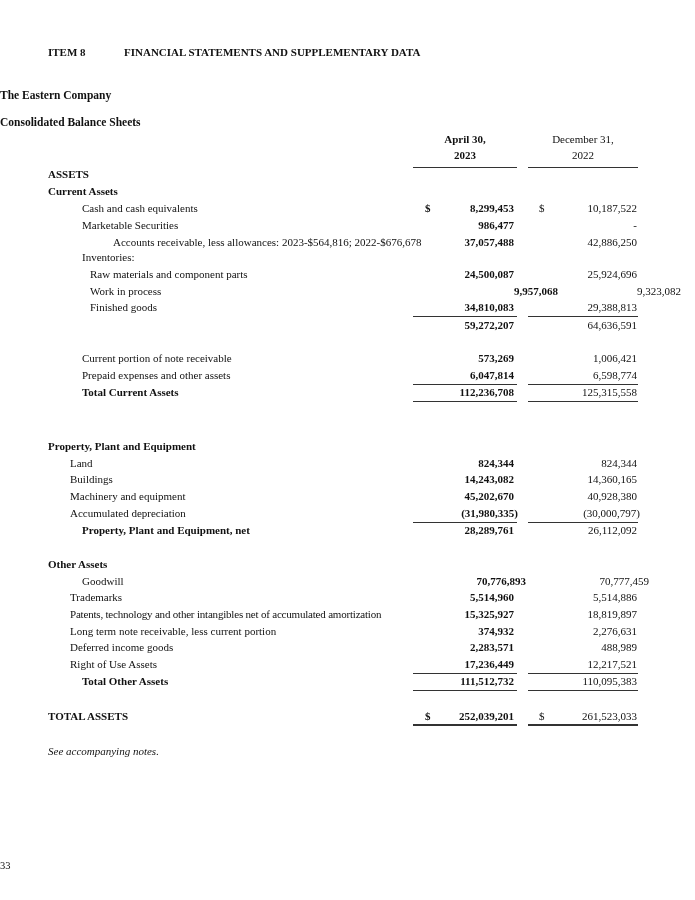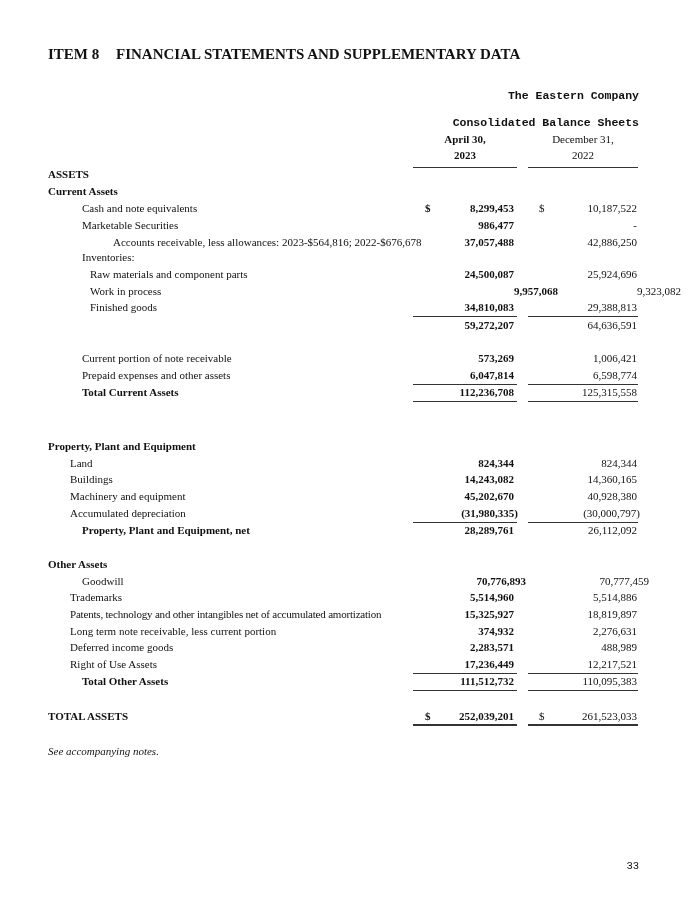--- a/index.html
+++ b/index.html
@@ -4,59 +4,59 @@
 <style>
   html, body { margin: 0; padding: 0; background: #ffffff; }
   body {
     width: 695px; height: 900px; position: relative; overflow: hidden;
     font-family: "Liberation Serif", "DejaVu Serif", serif;
     color: #111; font-size: 11px;
   }
   .abs { position: absolute; white-space: nowrap; }
   .bold { font-weight: bold; }
   .ital { font-style: italic; }
-  .item-hdr { top: 46px; font-size: 15px; font-weight: bold; }
-  .center { left: 0; width: 639px; text-align: right; font-family: Liberation Mono, monospace; }
+  .item-hdr { top: 46px; font-size: 11px; font-weight: bold; }
+  .center { left: 0; width: 639px; text-align: left; }
   .row { position: absolute; left: 0; width: 695px; height: 16px; }
   .row .lbl { position: absolute; top: 0; white-space: nowrap; }
   .row .dol1 { position: absolute; left: 425px; top: 0; font-weight: bold; }
   .row .dol2 { position: absolute; left: 539px; top: 0; }
   .row .v1 { position: absolute; right: 181px; top: 0; font-weight: bold; text-align: right; }
   .row .v2 { position: absolute; right: 58px; top: 0; text-align: right; }
   .rule { position: absolute; height: 0; border-top: 1.5px solid #333; }
   .rule.c1 { left: 413px; width: 104px; }
   .rule.c2 { left: 528px; width: 110px; }
   .rule.thick { border-top-width: 2.5px; }
   .colhdr { position: absolute; text-align: center; }
 </style>
 </head>
 <body>
 
 <div class="abs item-hdr" style="left:48px;">ITEM 8</div>
-<div class="abs item-hdr" style="left:116px;">FINANCIAL STATEMENTS AND SUPPLEMENTARY DATA</div>
+<div class="abs item-hdr" style="left:124px;">FINANCIAL STATEMENTS AND SUPPLEMENTARY DATA</div>
 
 <div class="abs center bold" style="top:89px; font-size:11.5px;">The Eastern Company</div>
 <div class="abs center bold" style="top:116px; font-size:11.5px;">Consolidated Balance Sheets</div>
 
 <div class="colhdr bold" style="left:413px; width:104px; top:133px;">
   <div>April 30,</div>
   <div style="margin-top:4px;">2023</div>
 </div>
 <div class="colhdr" style="left:528px; width:110px; top:133px;">
   <div>December 31,</div>
   <div style="margin-top:4px;">2022</div>
 </div>
 <div class="rule c1" style="top:167px;"></div>
 <div class="rule c2" style="top:167px;"></div>
 
 <div class="abs bold" style="left:48px; top:168px;">ASSETS</div>
 <div class="abs bold" style="left:48px; top:185px;">Current Assets</div>
 
 <div class="row" style="top:202px;">
-  <span class="lbl" style="left:82px;">Cash and note equivalents</span>
+  <span class="lbl" style="left:82px;">Cash and cash equivalents</span>
   <span class="dol1">$</span>
   <span class="v1">8,299,453</span>
   <span class="dol2">$</span>
   <span class="v2">10,187,522</span>
 </div>
 <div class="row" style="top:219px;">
   <span class="lbl" style="left:82px;">Marketable Securities</span>
   <span class="v1">986,477</span>
   <span class="v2">-</span>
 </div>

